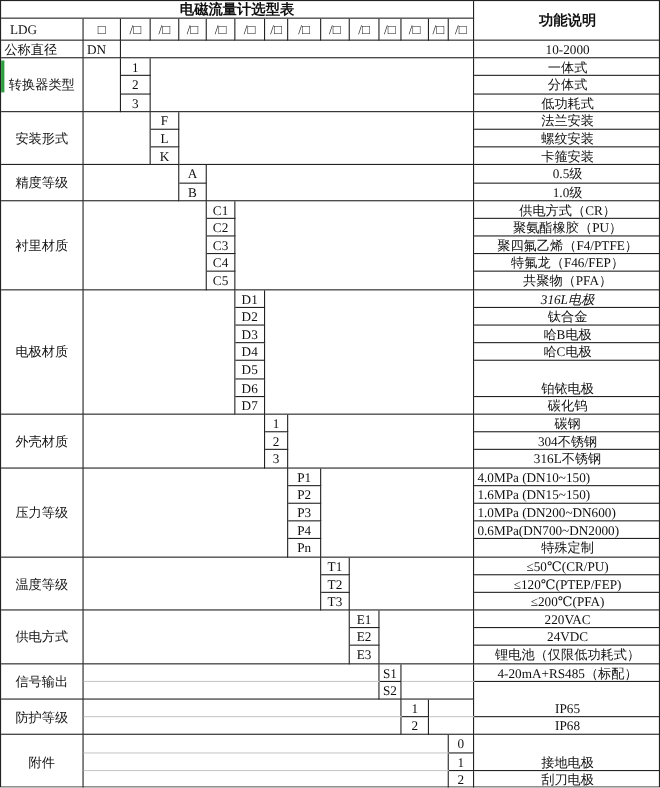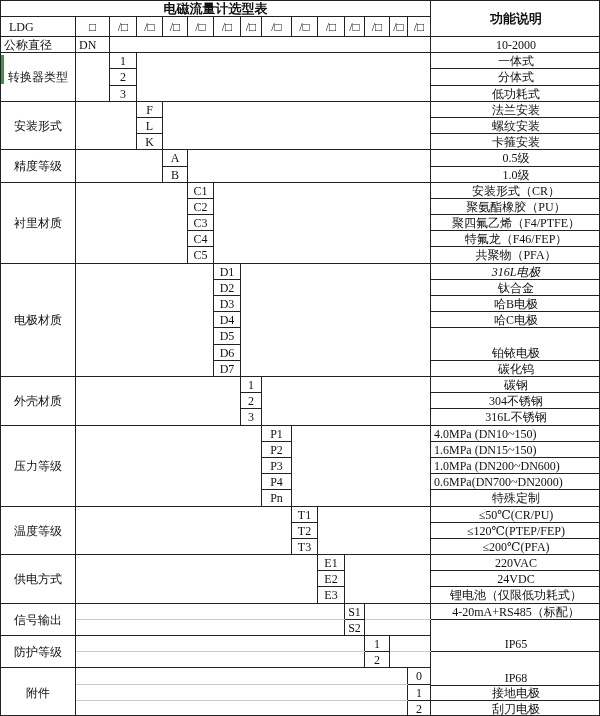--- a/index.html
+++ b/index.html
@@ -72,21 +72,21 @@
     <div class="cell" style="left: 75px; top: 149px; width: 87px; height: 33px;"></div>
     <div class="cell" style="left: 187px; top: 149px; width: 243px; height: 33px;"></div>
     <div class="cell" style="left: 162px; top: 149px; width: 25px; height: 17px;">A</div>
     <div class="cell nb-r" style="left: 430px; top: 149px; width: 170px; height: 17px;">0.5级</div>
     <div class="cell" style="left: 162px; top: 166px; width: 25px; height: 16px;">B</div>
     <div class="cell nb-r" style="left: 430px; top: 166px; width: 170px; height: 16px;">1.0级</div>
     <div class="cell" style="left: 0px; top: 182px; width: 75px; height: 81px;">衬里材质</div>
     <div class="cell" style="left: 75px; top: 182px; width: 112px; height: 81px;"></div>
     <div class="cell" style="left: 213px; top: 182px; width: 217px; height: 81px;"></div>
     <div class="cell" style="left: 187px; top: 182px; width: 26px; height: 16px;">C1</div>
-    <div class="cell nb-r" style="left: 430px; top: 182px; width: 170px; height: 16px;">安装形式（CR）</div>
+    <div class="cell nb-r" style="left: 430px; top: 182px; width: 170px; height: 16px;">供电方式（CR）</div>
     <div class="cell" style="left: 187px; top: 198px; width: 26px; height: 16px;">C2</div>
     <div class="cell nb-r" style="left: 430px; top: 198px; width: 170px; height: 16px;">聚氨酯橡胶（PU）</div>
     <div class="cell" style="left: 187px; top: 214px; width: 26px; height: 16px;">C3</div>
     <div class="cell nb-r" style="left: 430px; top: 214px; width: 170px; height: 16px;">聚四氟乙烯（F4/PTFE）</div>
     <div class="cell" style="left: 187px; top: 230px; width: 26px; height: 16px;">C4</div>
     <div class="cell nb-r" style="left: 430px; top: 230px; width: 170px; height: 16px;">特氟龙（F46/FEP）</div>
     <div class="cell" style="left: 187px; top: 246px; width: 26px; height: 17px;">C5</div>
     <div class="cell nb-r" style="left: 430px; top: 246px; width: 170px; height: 17px;">共聚物（PFA）</div>
     <div class="cell" style="left: 0px; top: 263px; width: 75px; height: 113px;">电极材质</div>
     <div class="cell" style="left: 75px; top: 263px; width: 138px; height: 113px;"></div>
@@ -151,21 +151,21 @@
     <div class="cell nb-r" style="left: 430px; top: 603px; width: 170px; height: 16px;">4-20mA+RS485（标配）</div>
     <div class="cell" style="left: 344px; top: 619px; width: 20px; height: 16px;">S2</div>
     <div class="grayline" style="left: 75px; top: 618px; width: 269px; background: rgb(201, 201, 201);"></div>
     <div class="grayline" style="left: 364px; top: 618px; width: 66px; background: rgb(201, 201, 201);"></div>
     <div class="cell" style="left: 0px; top: 635px; width: 75px; height: 32px;">防护等级</div>
     <div class="cell" style="left: 75px; top: 635px; width: 289px; height: 32px;"></div>
     <div class="cell" style="left: 389px; top: 635px; width: 41px; height: 32px;"></div>
     <div class="cell" style="left: 364px; top: 635px; width: 25px; height: 16px;">1</div>
     <div class="cell nb-r" style="left: 430px; top: 635px; width: 170px; height: 16px;">IP65</div>
     <div class="cell" style="left: 364px; top: 651px; width: 25px; height: 16px;">2</div>
-    <div class="cell nb-r" style="left: 430px; top: 669px; width: 170px; height: 16px;">IP68</div>
+    <div class="cell nb-r" style="left: 430px; top: 651px; width: 170px; height: 16px;">IP68</div>
     <div class="grayline" style="left: 75px; top: 650px; width: 289px; background: rgb(201, 201, 201);"></div>
     <div class="grayline" style="left: 389px; top: 650px; width: 41px; background: rgb(201, 201, 201);"></div>
     <div class="cell nb-b" style="left: 0px; top: 667px; width: 75px; height: 49px;">附件</div>
     <div class="cell nb-b" style="left: 75px; top: 667px; width: 332px; height: 49px;"></div>
     <div class="cell" style="left: 407px; top: 667px; width: 23px; height: 17px;">0</div>
     <div class="cell" style="left: 407px; top: 684px; width: 23px; height: 16px;">1</div>
     <div class="cell nb-r" style="left: 430px; top: 684px; width: 170px; height: 16px;">接地电极</div>
     <div class="cell nb-b" style="left: 407px; top: 700px; width: 23px; height: 16px;">2</div>
     <div class="cell nb-r nb-b" style="left: 430px; top: 700px; width: 170px; height: 16px;">刮刀电极</div>
     <div class="grayline" style="left: 75px; top: 683px; width: 332px; background: rgb(201, 201, 201);"></div>

